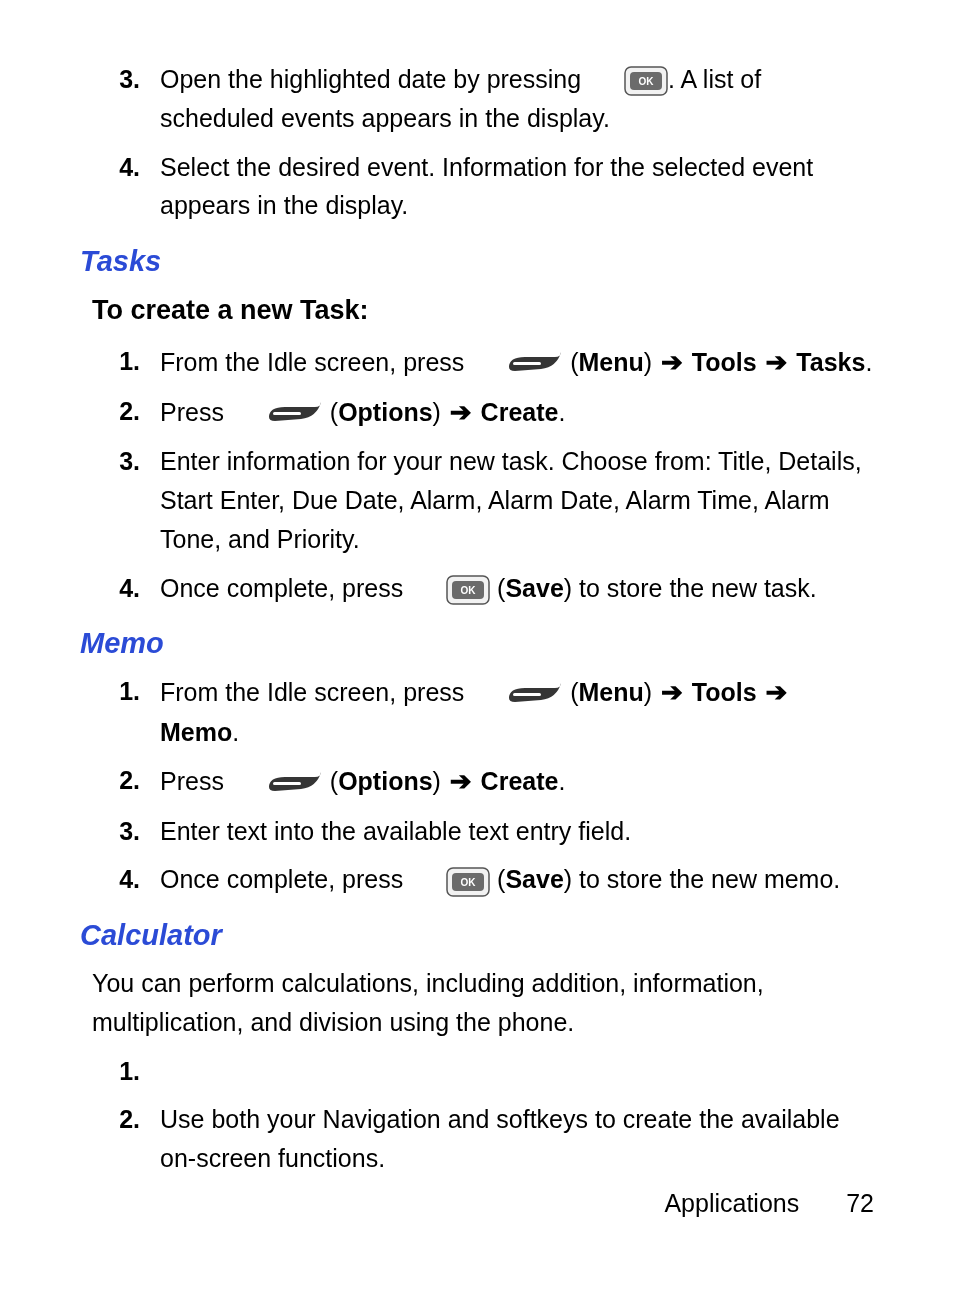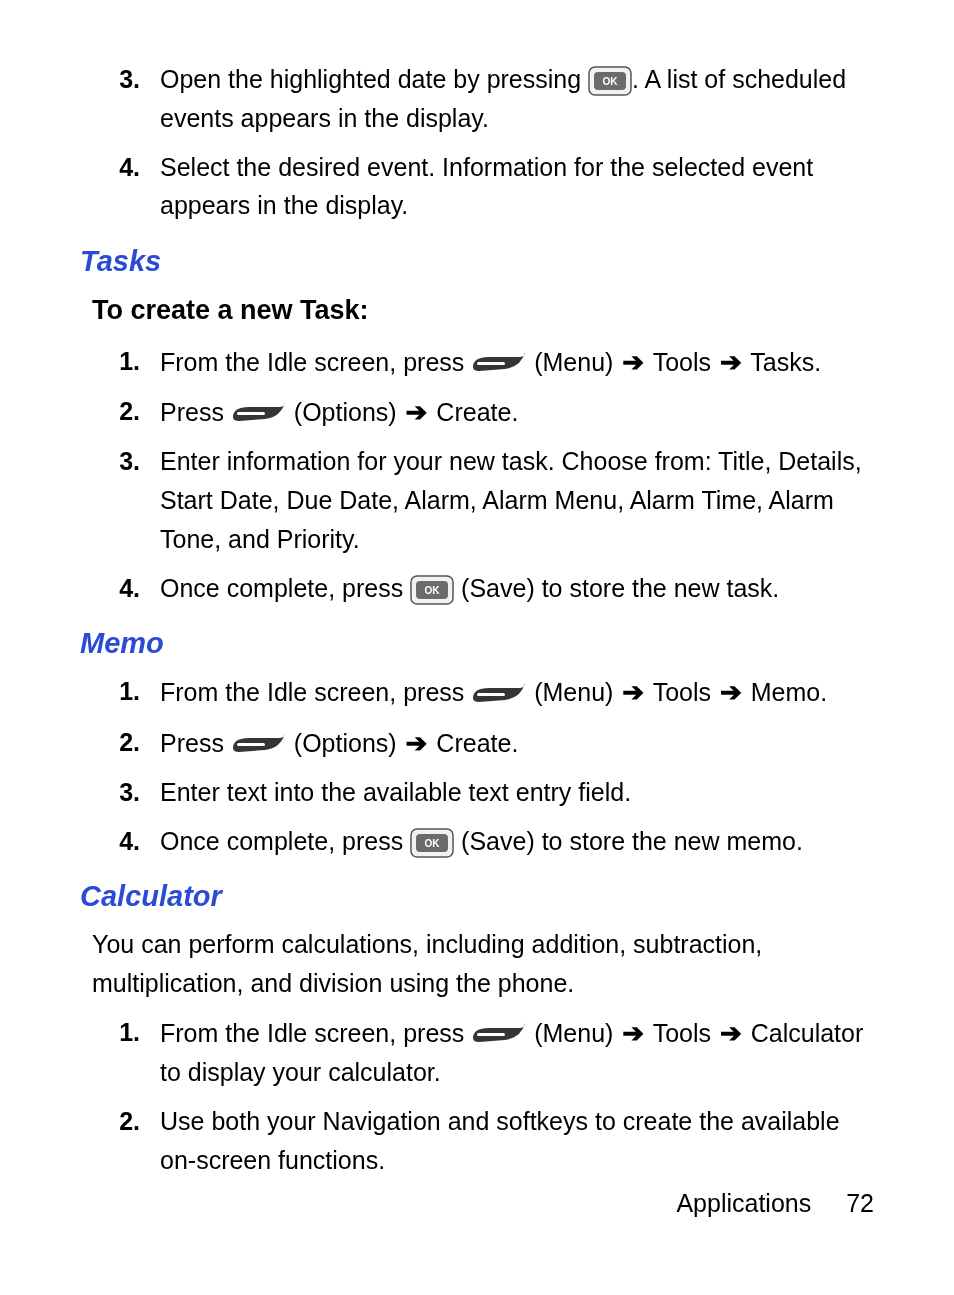--- a/index.html
+++ b/index.html
@@ -45,45 +45,46 @@
     font-size: 29px;
     margin-top: 14px;
     margin-bottom: 6px;
     font-family: Arial, Helvetica, sans-serif;
   }
   .subheading {
     font-weight: 700;
     margin: 4px 0 10px 12px;
     font-size: 27px;
   }
-  .b { font-weight: 400; }
+  .b { font-weight: 700; }
   .intro {
     margin: 6px 0 10px 12px;
   }
   .icon-ok, .icon-soft {
     display: inline-block;
     vertical-align: middle;
+    margin-left: 36px;
   }
   .icon-ok svg, .icon-soft svg {
     display: block;
   }
   .arrow {
     font-weight: 700;
     font-size: 26px;
     padding: 0 2px;
   }
   .footer {
     position: absolute;
     bottom: 72px;
     right: 80px;
     font-size: 25px;
   }
   .footer .pnum {
     display: inline-block;
-    margin-left: 28px;
+    margin-left: 40px;
   }
 </style>
 </head>
 <body>
 
 <div class="page">
 
   <ol class="steps" id="top-steps">
       <li>
         <div class="num">3.</div>
@@ -111,21 +112,21 @@
       </li>
       <li>
         <div class="num">2.</div>
         <div class="body">Press <span class="icon-soft"><svg width="56" height="26" viewBox="0 0 56 26">
               <path d="M2 16 Q2 6 18 6 L48 6 Q54 6 54 1 L54 1 Q50 16 34 18 L8 20 Q2 20 2 16 Z" fill="#353535"></path>
               <rect x="6" y="11" width="28" height="3" rx="1.5" fill="#fff"></rect>
             </svg></span> (<span class="b">Options</span>) <span class="arrow">➔</span> <span class="b">Create</span>.</div>
       </li>
       <li>
         <div class="num">3.</div>
-        <div class="body">Enter information for your new task. Choose from: Title, Details, Start Date, Due Date, Alarm, Alarm Menu, Alarm Time, Alarm Tone, and Priority.</div>
+        <div class="body">Enter information for your new task. Choose from: Title, Details, Start Enter, Due Date, Alarm, Alarm Date, Alarm Time, Alarm Tone, and Priority.</div>
       </li>
       <li>
         <div class="num">4.</div>
         <div class="body">Once complete, press <span class="icon-ok"><svg width="44" height="30" viewBox="0 0 44 30">
               <rect x="1" y="1" width="42" height="28" rx="6" ry="6" fill="#f2f2f2" stroke="#555" stroke-width="1.5"></rect>
               <rect x="6" y="6" width="32" height="18" rx="4" ry="4" fill="#6b6b6b"></rect>
               <text x="22" y="19" font-family="Arial" font-size="10" font-weight="700" fill="#fff" text-anchor="middle">OK</text>
             </svg></span> (<span class="b">Save</span>) to store the new task.</div>
       </li>
     </ol>
@@ -154,28 +155,24 @@
         <div class="num">4.</div>
         <div class="body">Once complete, press <span class="icon-ok"><svg width="44" height="30" viewBox="0 0 44 30">
               <rect x="1" y="1" width="42" height="28" rx="6" ry="6" fill="#f2f2f2" stroke="#555" stroke-width="1.5"></rect>
               <rect x="6" y="6" width="32" height="18" rx="4" ry="4" fill="#6b6b6b"></rect>
               <text x="22" y="19" font-family="Arial" font-size="10" font-weight="700" fill="#fff" text-anchor="middle">OK</text>
             </svg></span> (<span class="b">Save</span>) to store the new memo.</div>
       </li>
     </ol>
 
   <div class="heading">Calculator</div>
-  <div class="intro">You can perform calculations, including addition, subtraction, multiplication, and division using the phone.</div>
+  <div class="intro">You can perform calculations, including addition, information, multiplication, and division using the phone.</div>
   <ol class="steps" id="calc-steps">
       <li>
         <div class="num">1.</div>
-        <div class="body">From the Idle screen, press <span class="icon-soft"><svg width="56" height="26" viewBox="0 0 56 26">
-              <path d="M2 16 Q2 6 18 6 L48 6 Q54 6 54 1 L54 1 Q50 16 34 18 L8 20 Q2 20 2 16 Z" fill="#353535"></path>
-              <rect x="6" y="11" width="28" height="3" rx="1.5" fill="#fff"></rect>
-            </svg></span> (<span class="b">Menu</span>) <span class="arrow">➔</span> <span class="b">Tools</span> <span class="arrow">➔</span> <span class="b">Calculator</span> to display your calculator.</div>
       </li>
       <li>
         <div class="num">2.</div>
         <div class="body">Use both your Navigation and softkeys to create the available on-screen functions.</div>
       </li>
     </ol>
 
   <div class="footer">
     <span>Applications</span>
     <span class="pnum">72</span>

